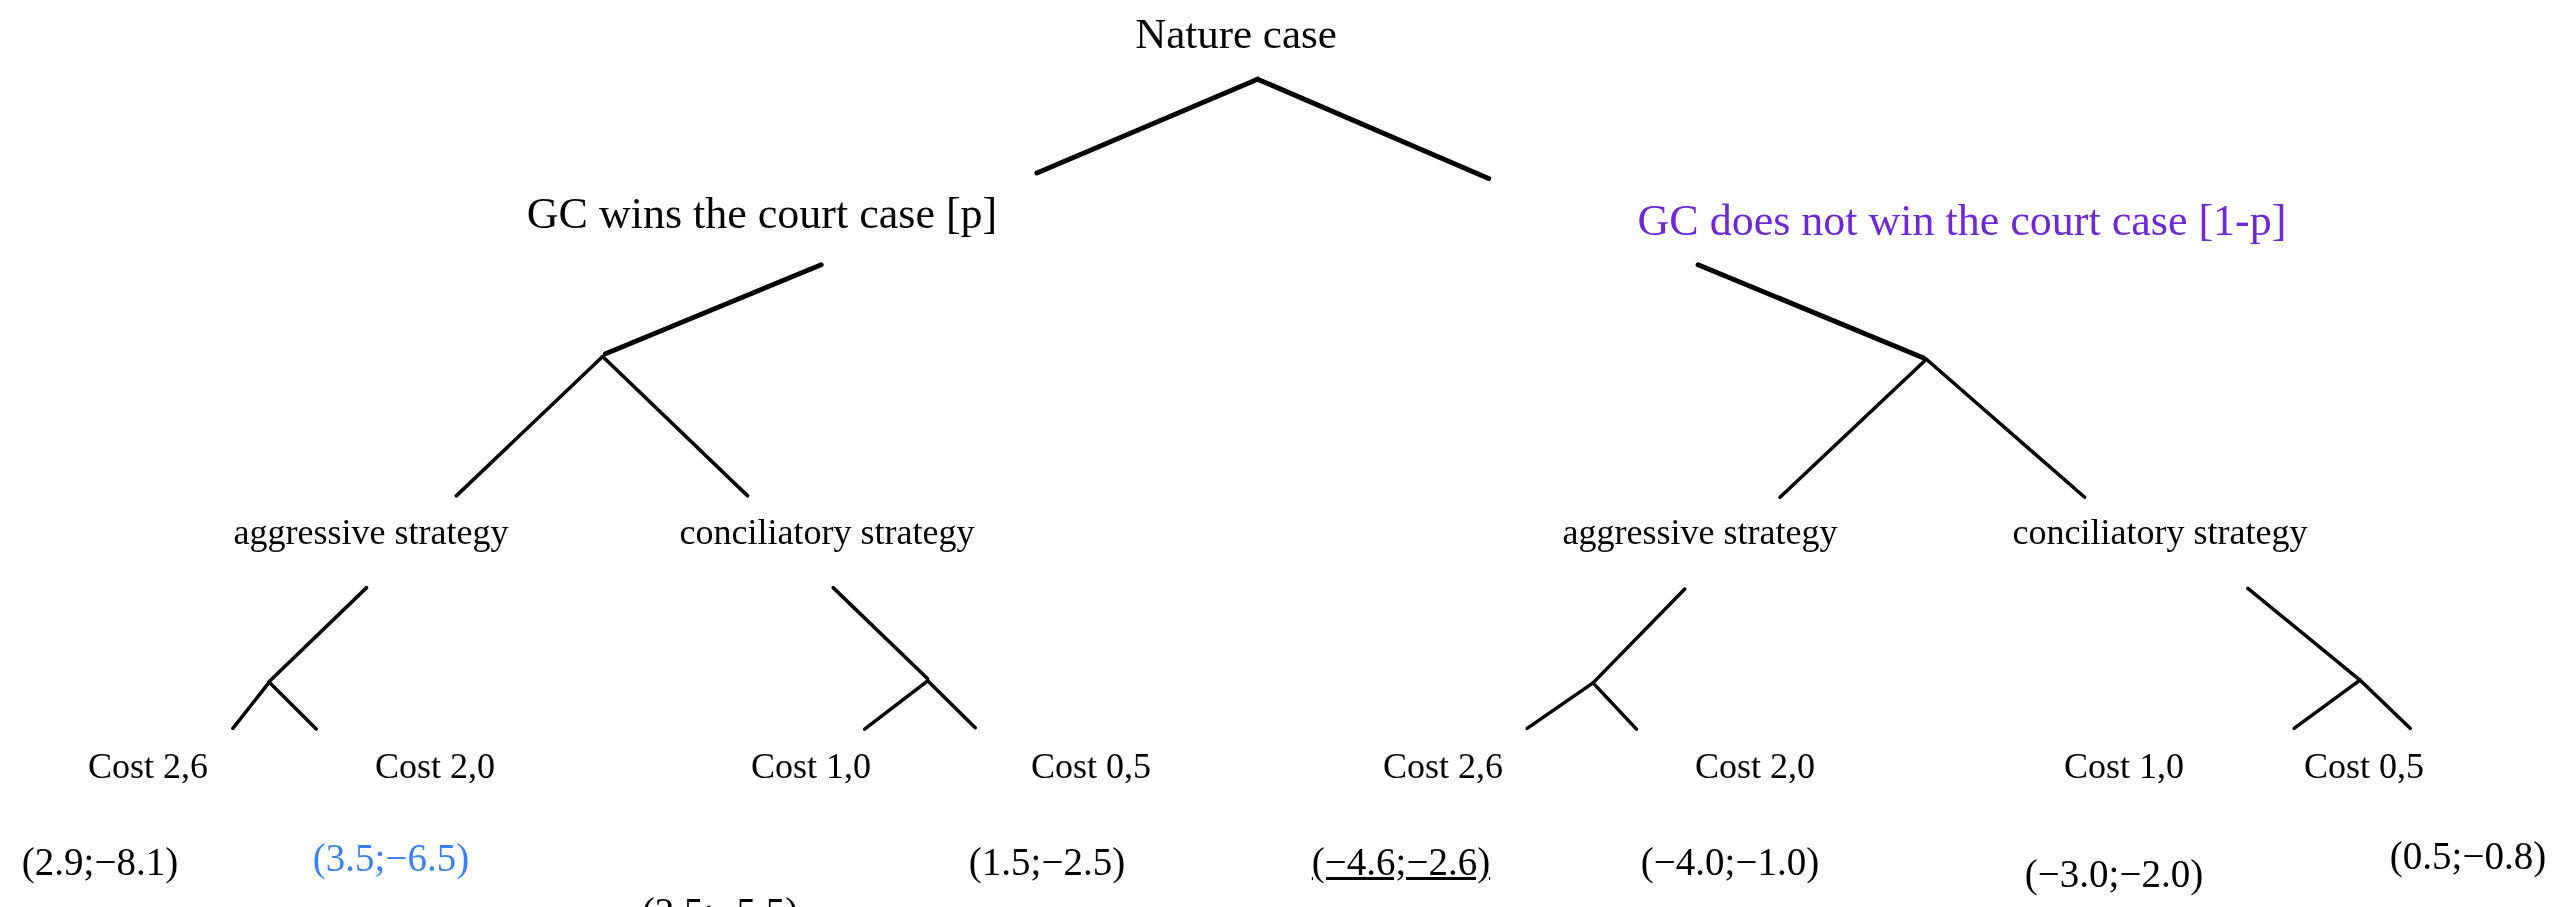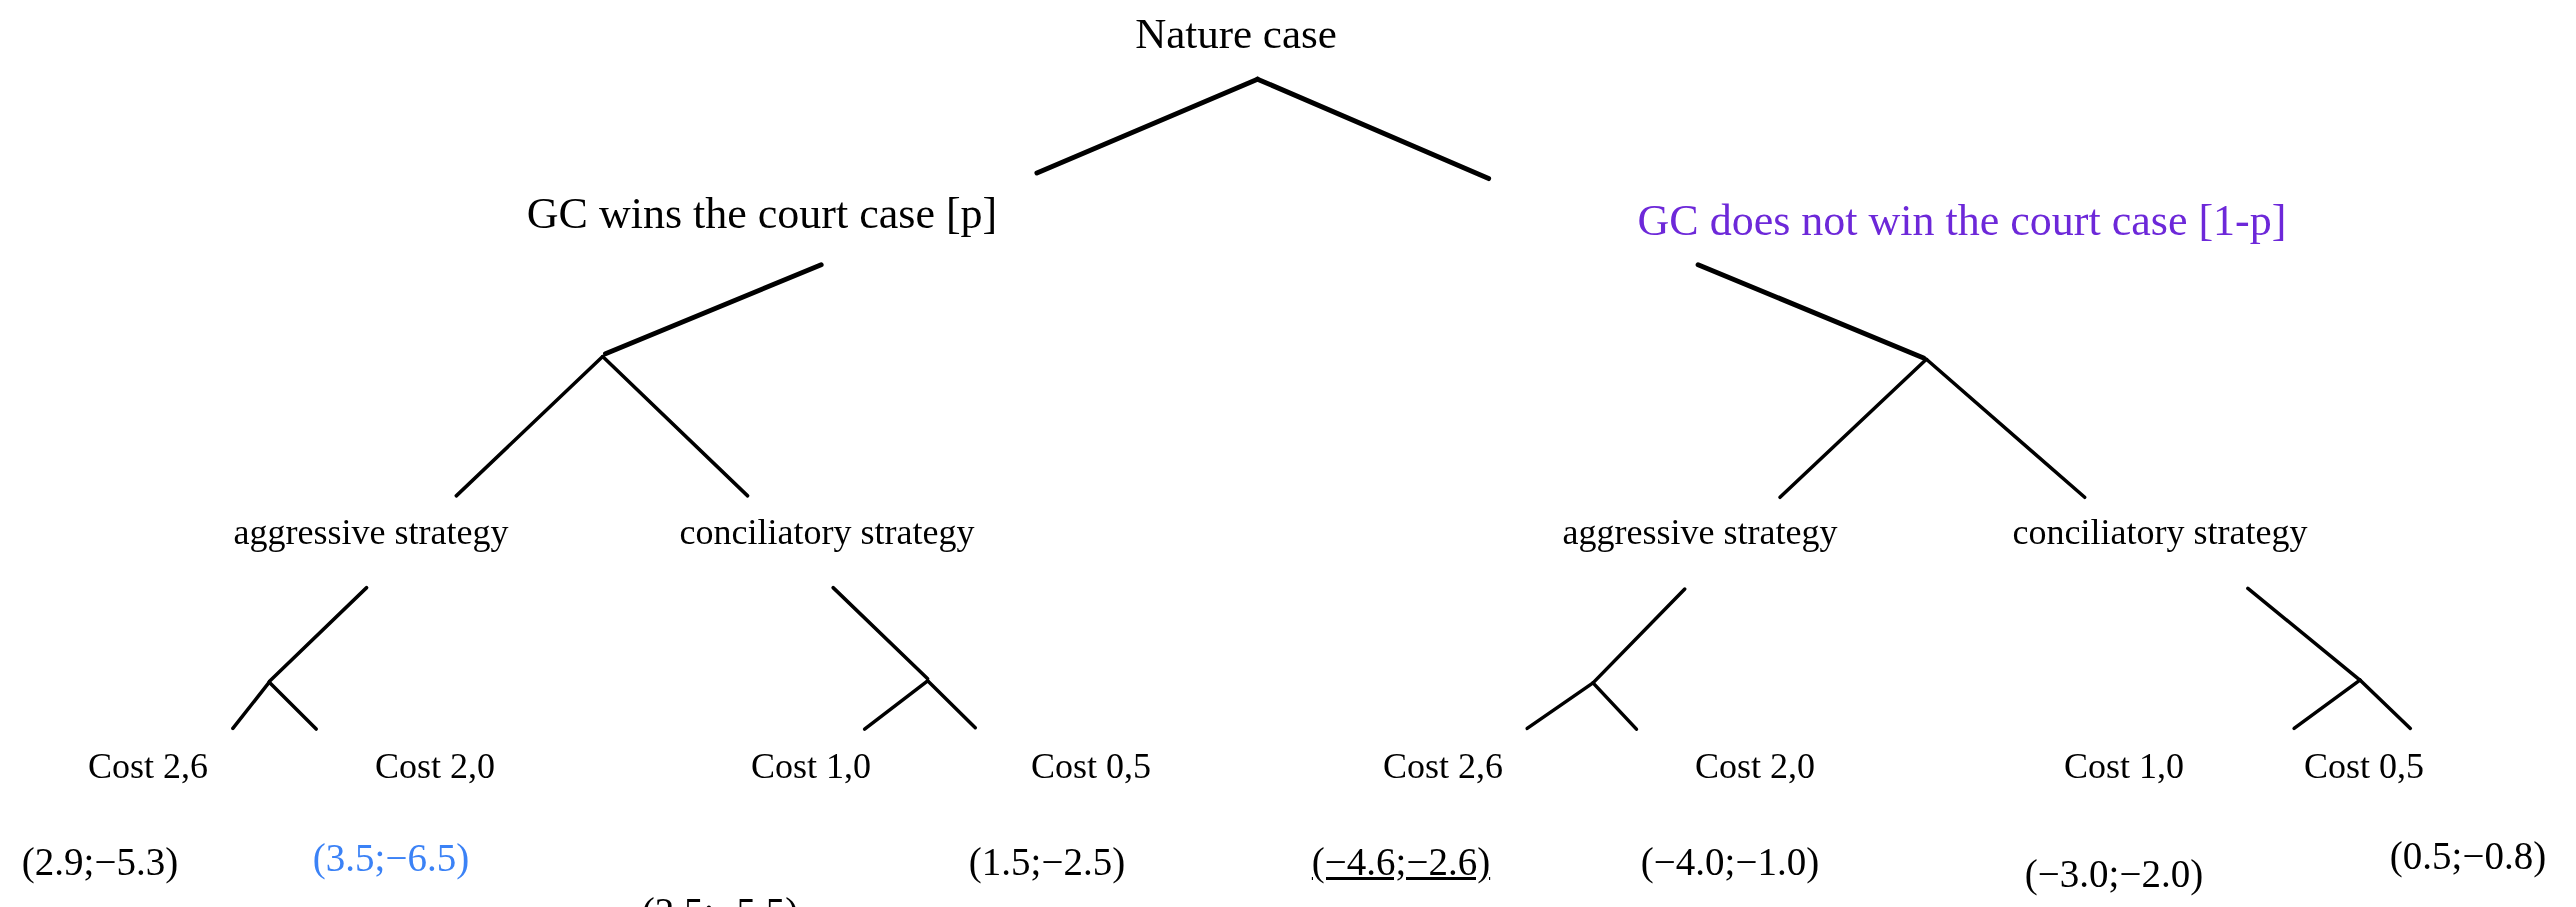--- a/index.html
+++ b/index.html
@@ -79,21 +79,21 @@
 
   <span class="lbl f-cost" style="left: 148px; top: 748px; color: rgb(0, 0, 0);">Cost 2,6</span>
   <span class="lbl f-cost" style="left: 435px; top: 748px; color: rgb(0, 0, 0);">Cost 2,0</span>
   <span class="lbl f-cost" style="left: 811px; top: 748px; color: rgb(0, 0, 0);">Cost 1,0</span>
   <span class="lbl f-cost" style="left: 1091px; top: 748px; color: rgb(0, 0, 0);">Cost 0,5</span>
   <span class="lbl f-cost" style="left: 1443px; top: 748px; color: rgb(0, 0, 0);">Cost 2,6</span>
   <span class="lbl f-cost" style="left: 1755px; top: 748px; color: rgb(0, 0, 0);">Cost 2,0</span>
   <span class="lbl f-cost" style="left: 2124px; top: 748px; color: rgb(0, 0, 0);">Cost 1,0</span>
   <span class="lbl f-cost" style="left: 2364px; top: 748px; color: rgb(0, 0, 0);">Cost 0,5</span>
 
-  <span class="lbl f-payoff" style="left: 100px; top: 842px; color: rgb(0, 0, 0);">(2.9;−5.3)</span>
+  <span class="lbl f-payoff" style="left: 100px; top: 842px; color: rgb(0, 0, 0);">(2.9;−8.1)</span>
   <span class="lbl f-payoff" style="left: 391px; top: 838px; color: #3b82f6;">(3.5;−6.5)</span>
   <span class="lbl f-payoff" style="left: 720px; top: 892px; color: rgb(0, 0, 0);">(2.5;−5.5)</span>
   <span class="lbl f-payoff" style="left: 1047px; top: 842px; color: rgb(0, 0, 0);">(1.5;−2.5)</span>
   <span class="lbl f-payoff" style="left: 1401px; top: 842px; color: rgb(0, 0, 0); text-decoration: underline;">(−4.6;−2.6)</span>
   <span class="lbl f-payoff" style="left: 1730px; top: 842px; color: rgb(0, 0, 0);">(−4.0;−1.0)</span>
   <span class="lbl f-payoff" style="left: 2114px; top: 842px; color: rgb(0, 0, 0); margin-top: 12px;">(−3.0;−2.0)</span>
   <span class="lbl f-payoff" style="left: 2468px; top: 836px; color: rgb(0, 0, 0);">(0.5;−0.8)</span>
 
 </div>
 

